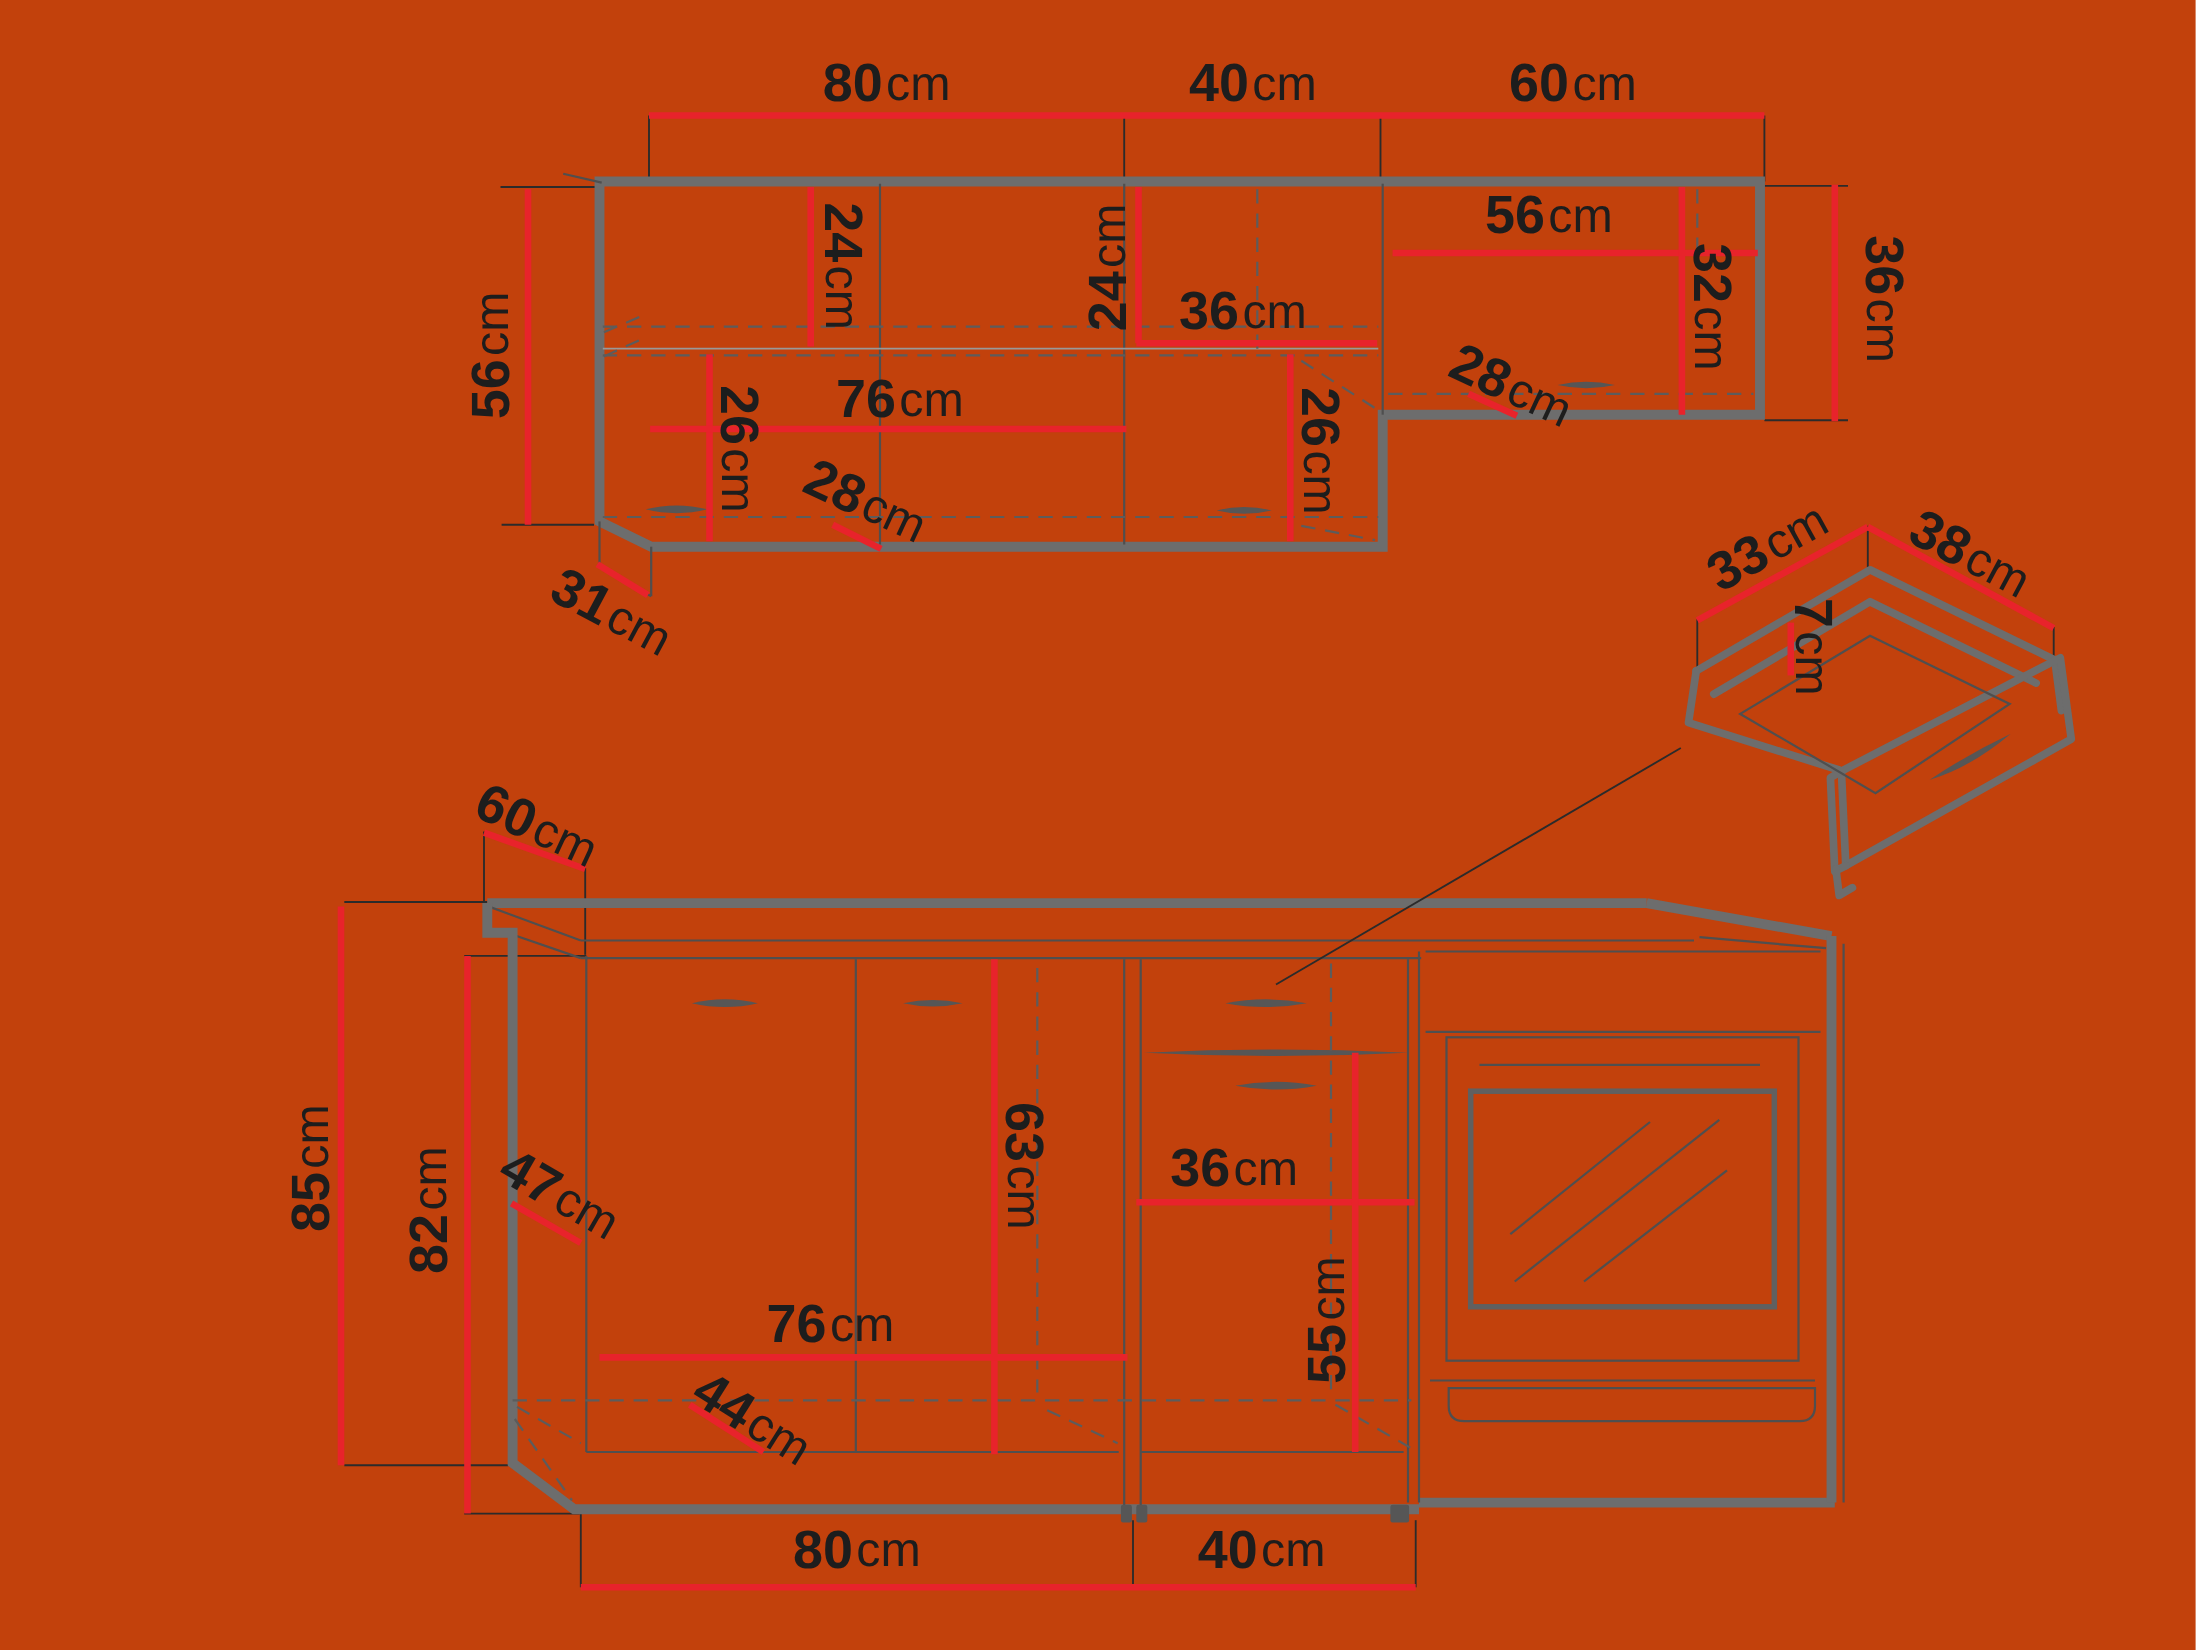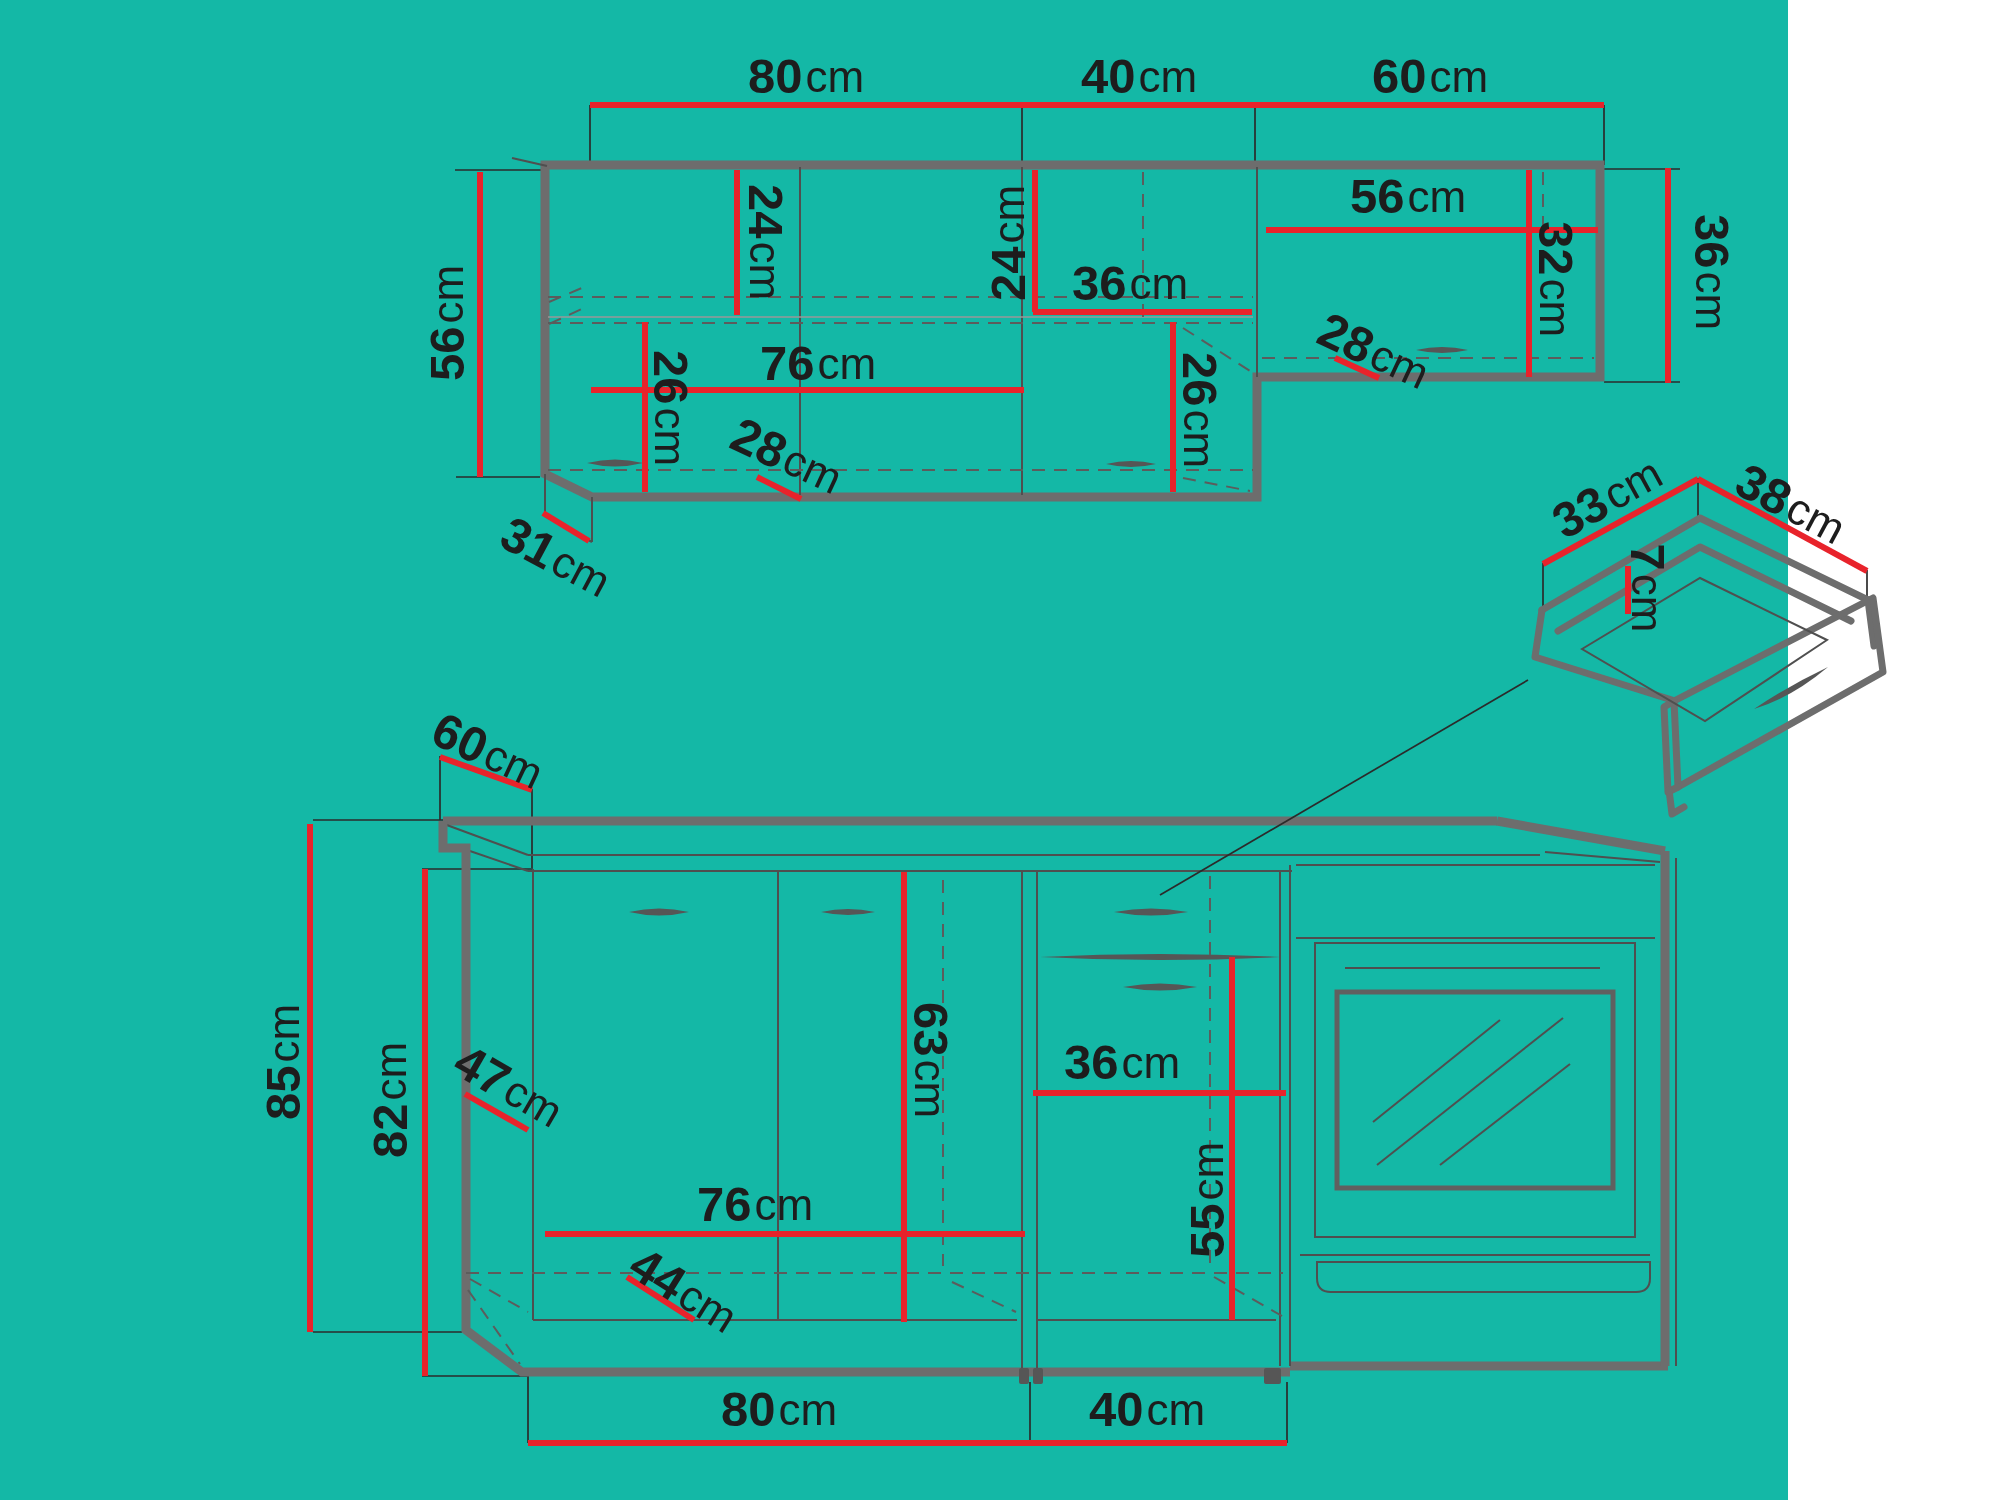--- a/index.html
+++ b/index.html
@@ -1,16 +1,16 @@
 <!DOCTYPE html>
 <html><head>
 <meta charset="utf-8">
 <style>
   html,body{margin:0;padding:0;background:#ffffff;}
-  .stage{width:1788px;height:1500px;position:relative;background:#14b8a6;}
+  .stage{width:1996px;height:1500px;position:relative;background:#c2410c;}
   svg{display:block;}
   .lbl{text-anchor:middle;dominant-baseline:central;}
   .n{font-family:"Liberation Sans",sans-serif;font-weight:700;font-size:49px;fill:#1d1d1d;}
   .u{font-family:"Liberation Sans",sans-serif;font-weight:400;font-size:44px;fill:#1d1d1d;}
   .red{stroke:#e8232b;stroke-width:6;fill:none;}
   .thick{stroke:#6d6d6d;stroke-width:9;fill:none;stroke-linejoin:miter;}
   .tkd{stroke:#6d6d6d;stroke-width:7;fill:none;stroke-linejoin:round;stroke-linecap:round;}
   .thin{stroke:#4f4f4f;stroke-width:2;fill:none;}
   .soft{stroke:#999999;stroke-width:1.6;fill:none;}
   .dash{stroke:#5c5c5c;stroke-width:2;fill:none;stroke-dasharray:13 9;}

